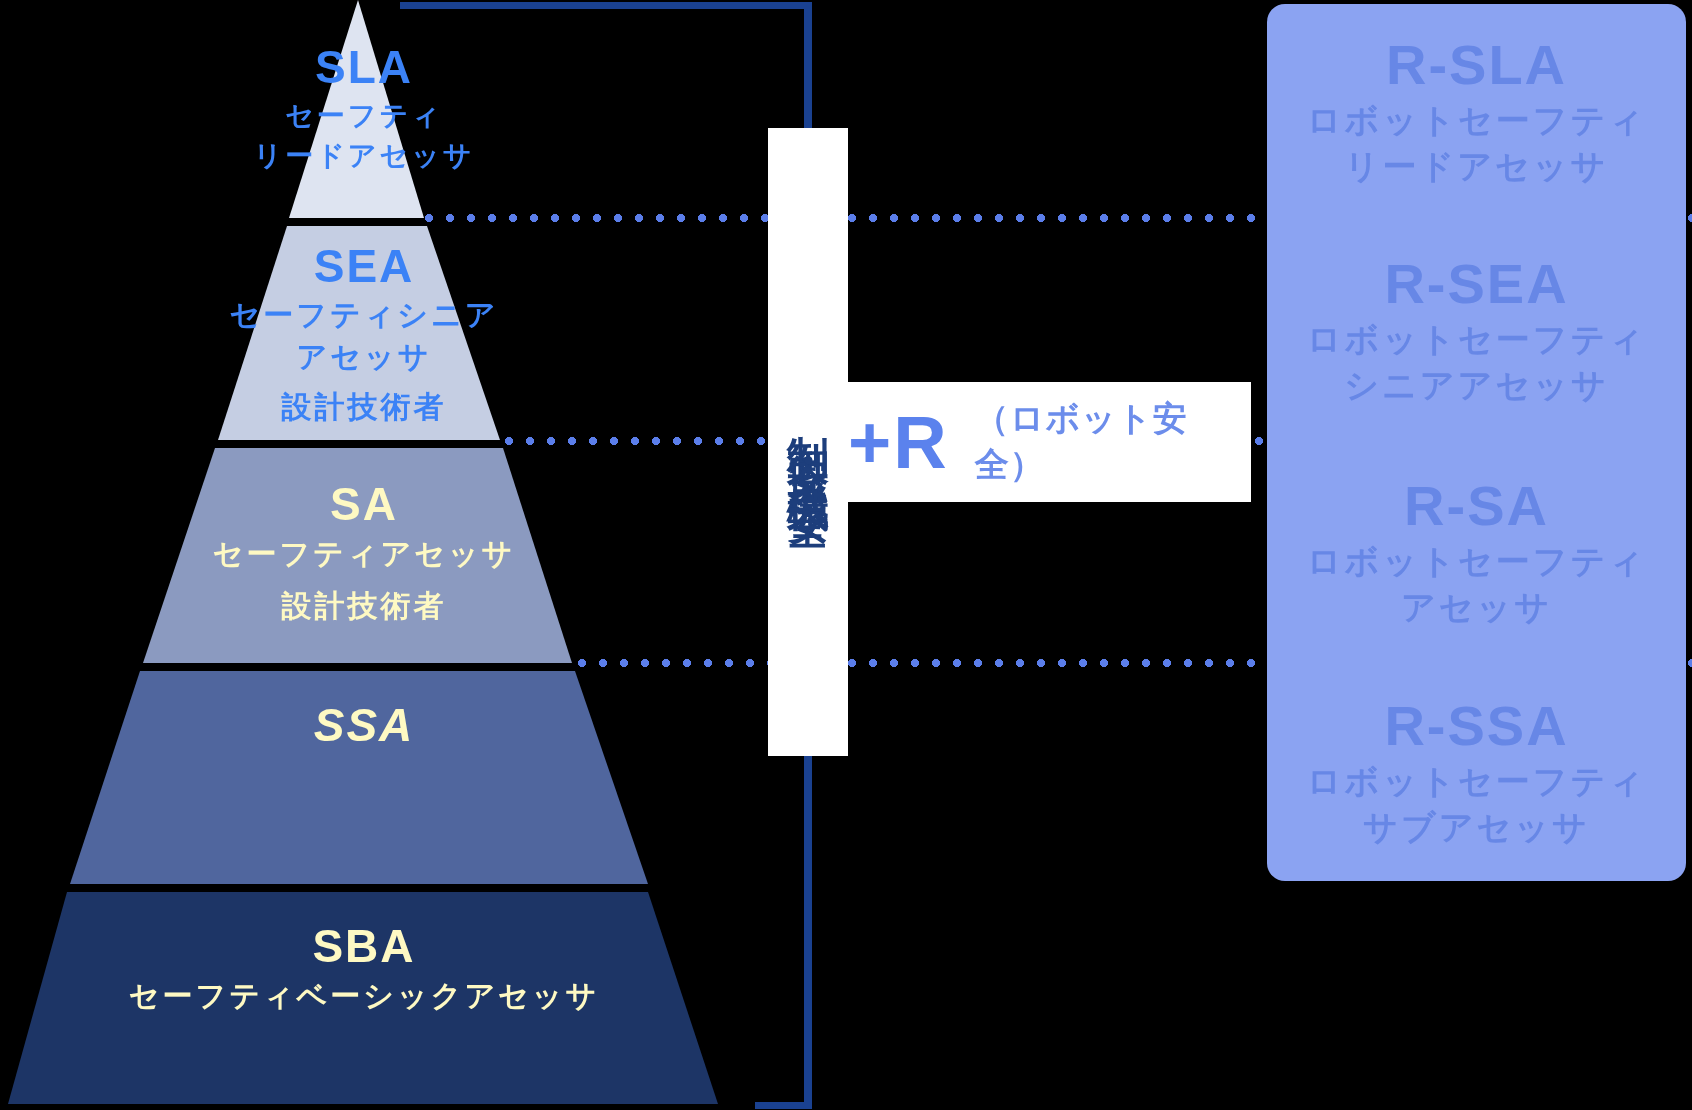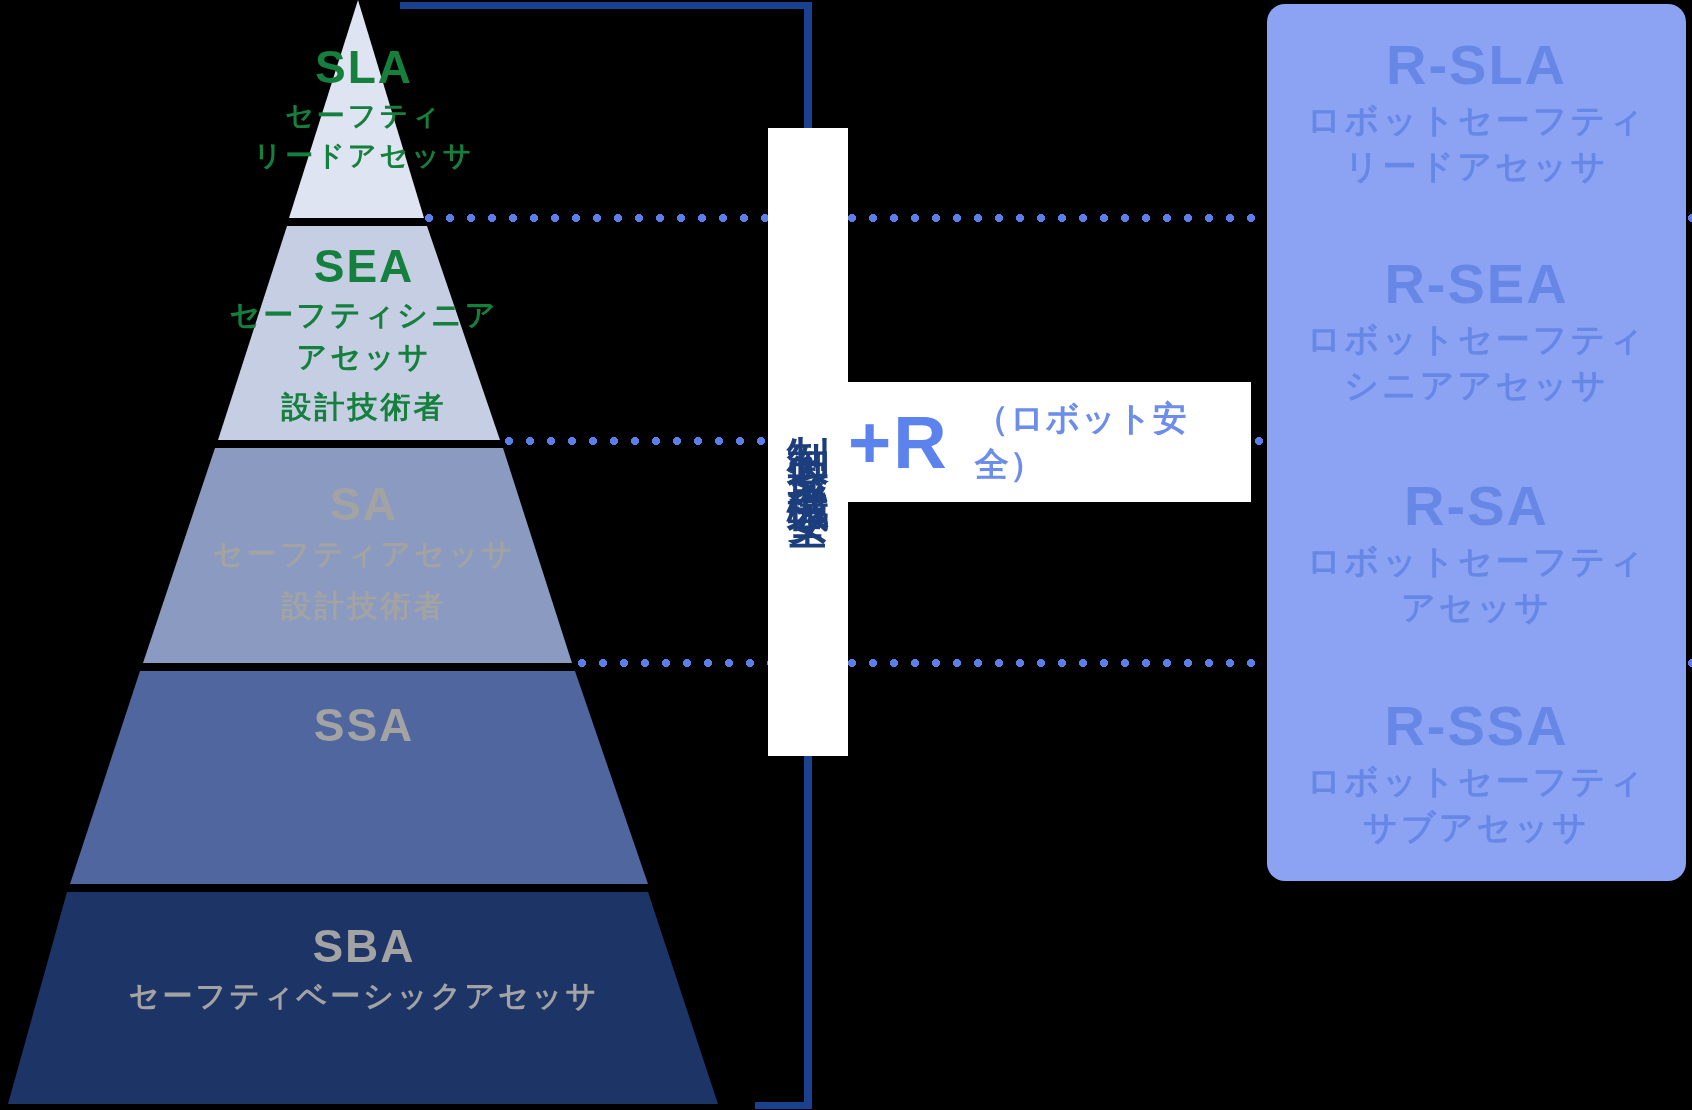--- a/index.html
+++ b/index.html
@@ -7,29 +7,29 @@
          font-family:"Liberation Sans","DejaVu Sans",sans-serif;}
   
   .pyramid{position:absolute;left:8px;top:0;width:712px;height:1110px;}
   .shape{position:absolute;left:0;width:712px;}
   .lv1{top:0;height:218px;background:#dee4f1;clip-path:polygon(350px 0,416px 218px,281px 218px);}
   .lv2{top:226px;height:214px;background:#c5cee3;clip-path:polygon(279px 0,419px 0,492px 214px,210px 214px);}
   .lv3{top:448px;height:215px;background:#8b9ac0;clip-path:polygon(207px 0,495px 0,564px 215px,135px 215px);}
   .lv4{top:671px;height:213px;background:#50669e;clip-path:polygon(132px 0,567px 0,640px 213px,62px 213px);}
   .lv5{top:892px;height:212px;background:#1d3566;clip-path:polygon(59px 0,640px 0,710px 212px,0 212px);}
   .ltext{position:absolute;left:0;width:712px;text-align:center;}
-  .t1{top:38px;}  .t2{top:238px;}  .t3{top:476px;}  .t4{top:697px;}  .t5{top:918px;}
+  .t1{top:38px;}  .t2{top:238px;}  .t3{top:476px;}  .t4{top:697px;font-style:italic;}  .t5{top:918px;}
   .code{font-size:46px;font-weight:700;line-height:56px;letter-spacing:2px;}
   .t1 .code{line-height:58px;}
   .k{font-size:28px;line-height:40px;font-weight:600;letter-spacing:3px;}
   .t2 .k,.t3 .k,.t4 .k,.t5 .k{font-size:30px;line-height:44px;}
   .t2 .k{line-height:42px;}
   .role{margin-top:8px;}
-  .c-navy{color:#15803d;}
-  .c-white{color:#a3a3a3;}
+  .c-navy{color:#3b82f6;}
+  .c-white{color:#fef9c3;}
   
   .br{position:absolute;background:#1a4190;}
   .br-top{left:400px;top:2px;width:412px;height:7px;}
   .br-v1{left:804px;top:2px;width:8px;height:128px;}
   .br-v2{left:804px;top:754px;width:8px;height:355px;}
   .br-foot{left:755px;top:1102px;width:57px;height:7px;}
   
   .vbar{position:absolute;left:768px;top:128px;width:80px;height:628px;background:#ffffff;
         display:flex;align-items:center;justify-content:center;}
   .vlabel{writing-mode:vertical-rl;text-orientation:upright;font-size:42px;font-weight:600;

